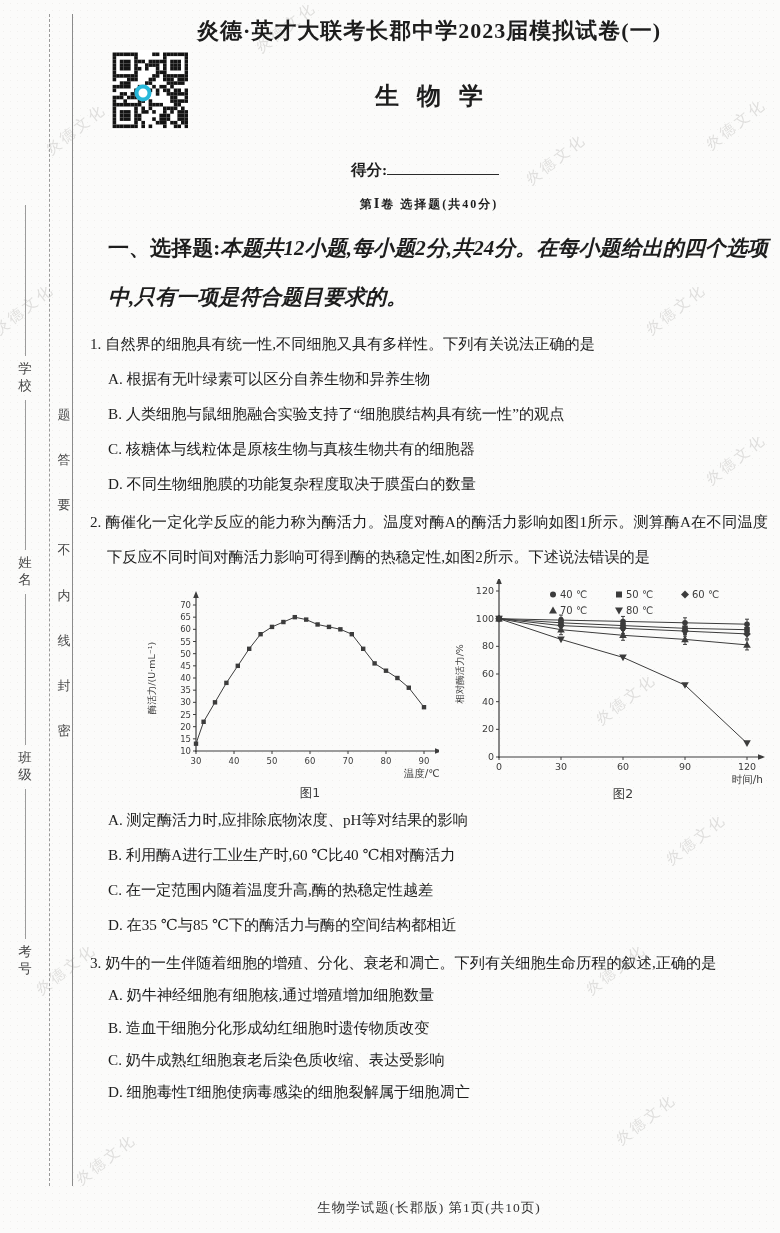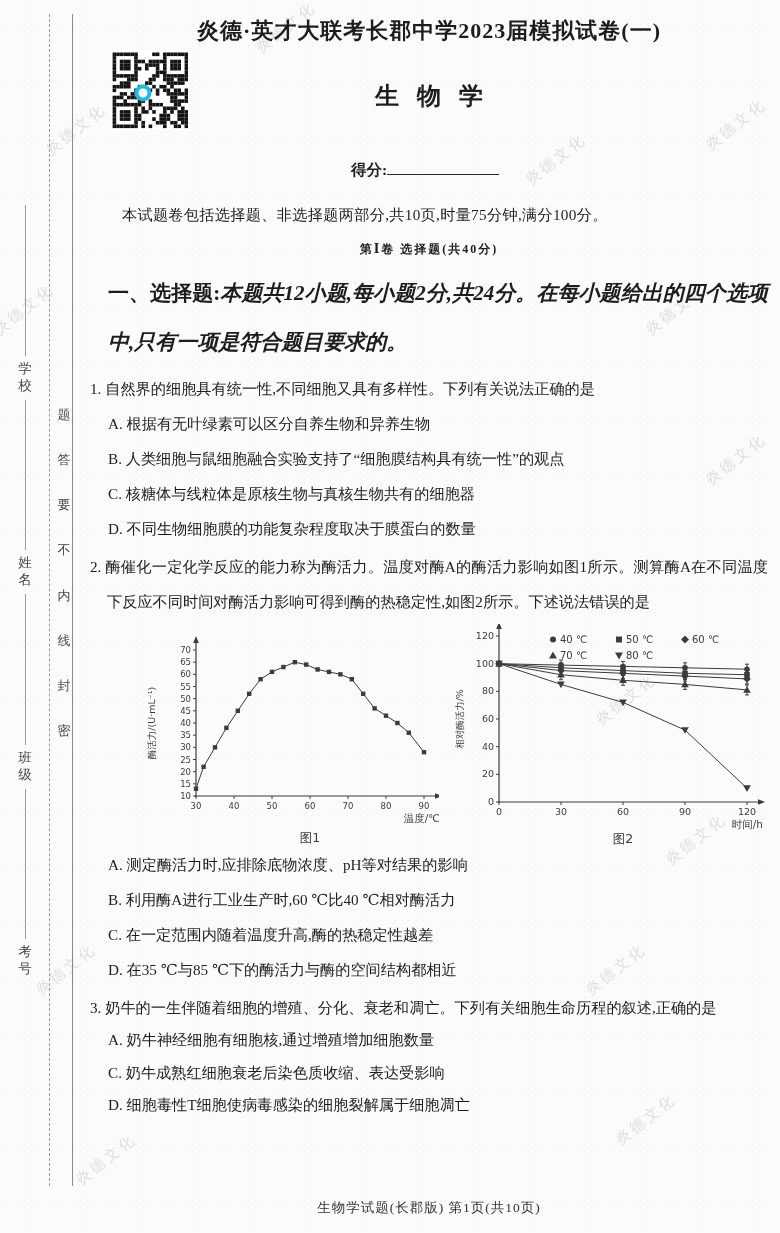--- a/index.html
+++ b/index.html
@@ -346,21 +346,20 @@
           <circle cx="31" cy="43" r="6.5" fill="#ffffff" stroke="#28b8da" stroke-width="4"></circle>
         </svg>
     </div>
     <div class="subject">生物学</div>
   </div>
 
   <div class="score-row">
     <span>得分:</span><span class="score-line"></span>
   </div>
 
-  <p class="intro">本试题卷包括选择题、非选择题两部分,共10页,时量75分钟,满分100分。</p>
 
   <div class="section-title">第Ⅰ卷  选择题(共40分)</div>
 
   <p class="instruction"><b>一、选择题:</b><span>本题共12小题,每小题2分,共24分。在每小题给出的四个选项中,只有一项是符合题目要求的。</span></p>
 
   <div class="qblock">
     <p class="stem"><span>1.</span> <span>自然界的细胞具有统一性,不同细胞又具有多样性。下列有关说法正确的是</span></p>
     <div class="option">A. 根据有无叶绿素可以区分自养生物和异养生物</div>
     <div class="option">B. 人类细胞与鼠细胞融合实验支持了“细胞膜结构具有统一性”的观点</div>
     <div class="option">C. 核糖体与线粒体是原核生物与真核生物共有的细胞器</div>
@@ -565,19 +564,20 @@
     </div>
     <div class="option">A. 测定酶活力时,应排除底物浓度、pH等对结果的影响</div>
     <div class="option">B. 利用酶A进行工业生产时,60 ℃比40 ℃相对酶活力</div>
     <div class="option">C. 在一定范围内随着温度升高,酶的热稳定性越差</div>
     <div class="option">D. 在35 ℃与85 ℃下的酶活力与酶的空间结构都相近</div>
   </div>
 
   <div class="qblock q3">
     <p class="stem"><span>3.</span> <span>奶牛的一生伴随着细胞的增殖、分化、衰老和凋亡。下列有关细胞生命历程的叙述,正确的是</span></p>
     <div class="option">A. 奶牛神经细胞有细胞核,通过增殖增加细胞数量</div>
+    <div class="option">B. 造血干细胞分化形成幼红细胞时遗传物质改变</div>
     <div class="option">C. 奶牛成熟红细胞衰老后染色质收缩、表达受影响</div>
     <div class="option">D. 细胞毒性T细胞使病毒感染的细胞裂解属于细胞凋亡</div>
   </div>
 
 </div>
 
 <div class="footer">生物学试题(长郡版)  第1页(共10页)</div>
 
 </body></html>

